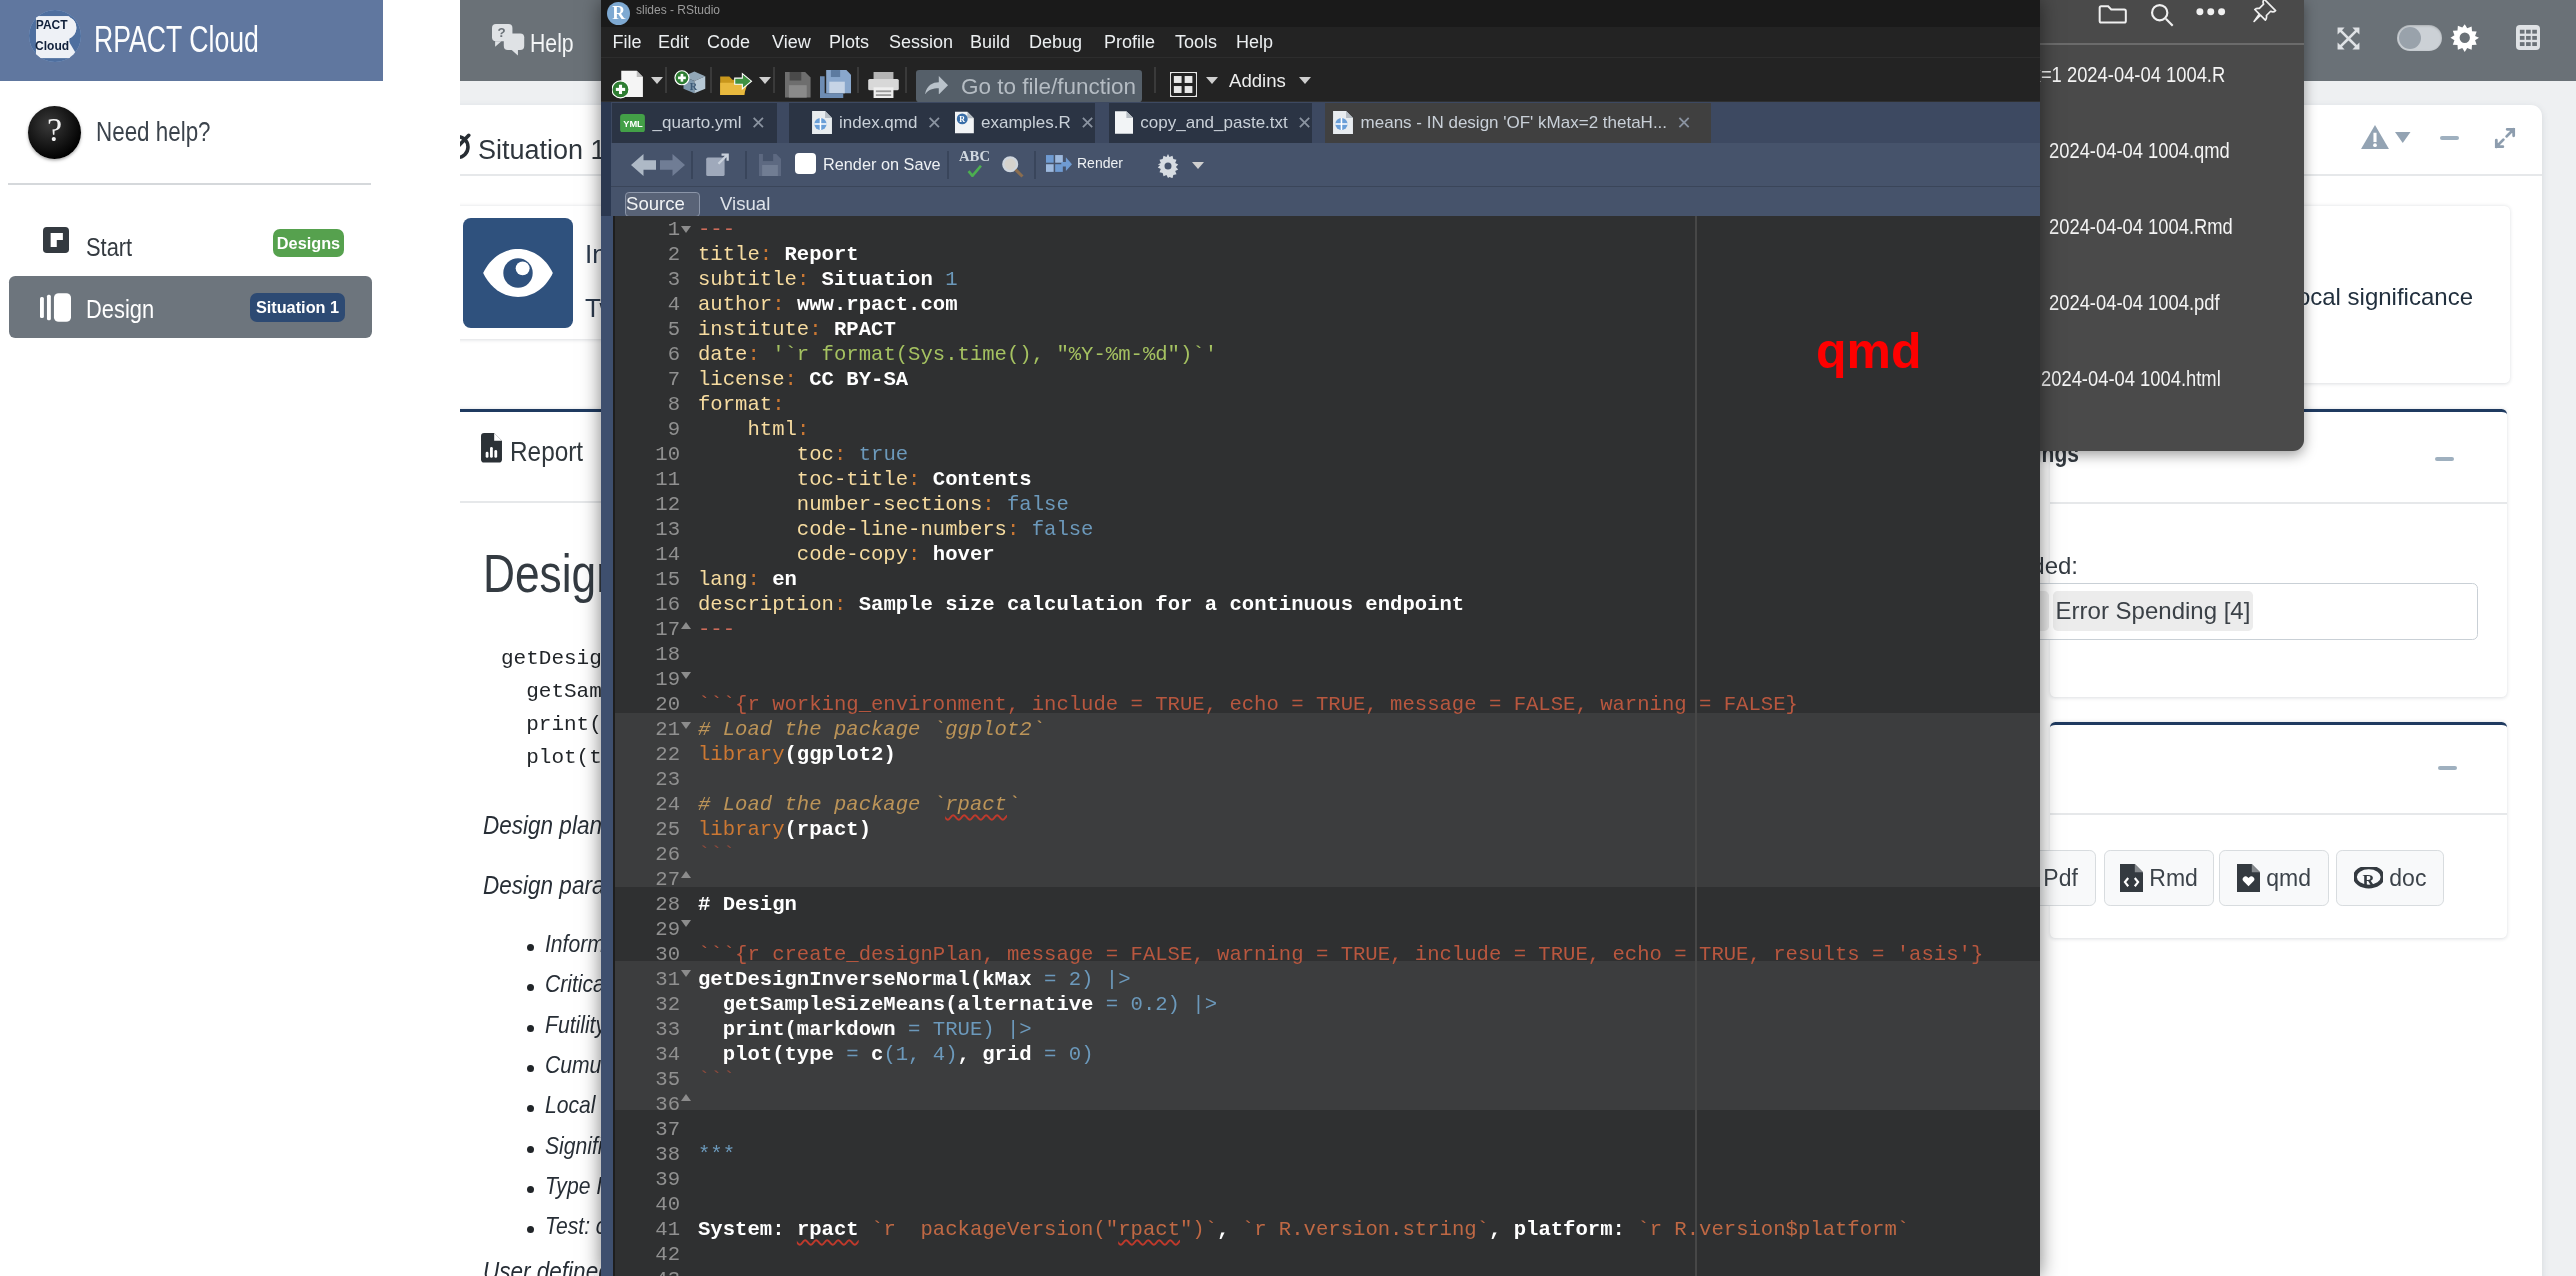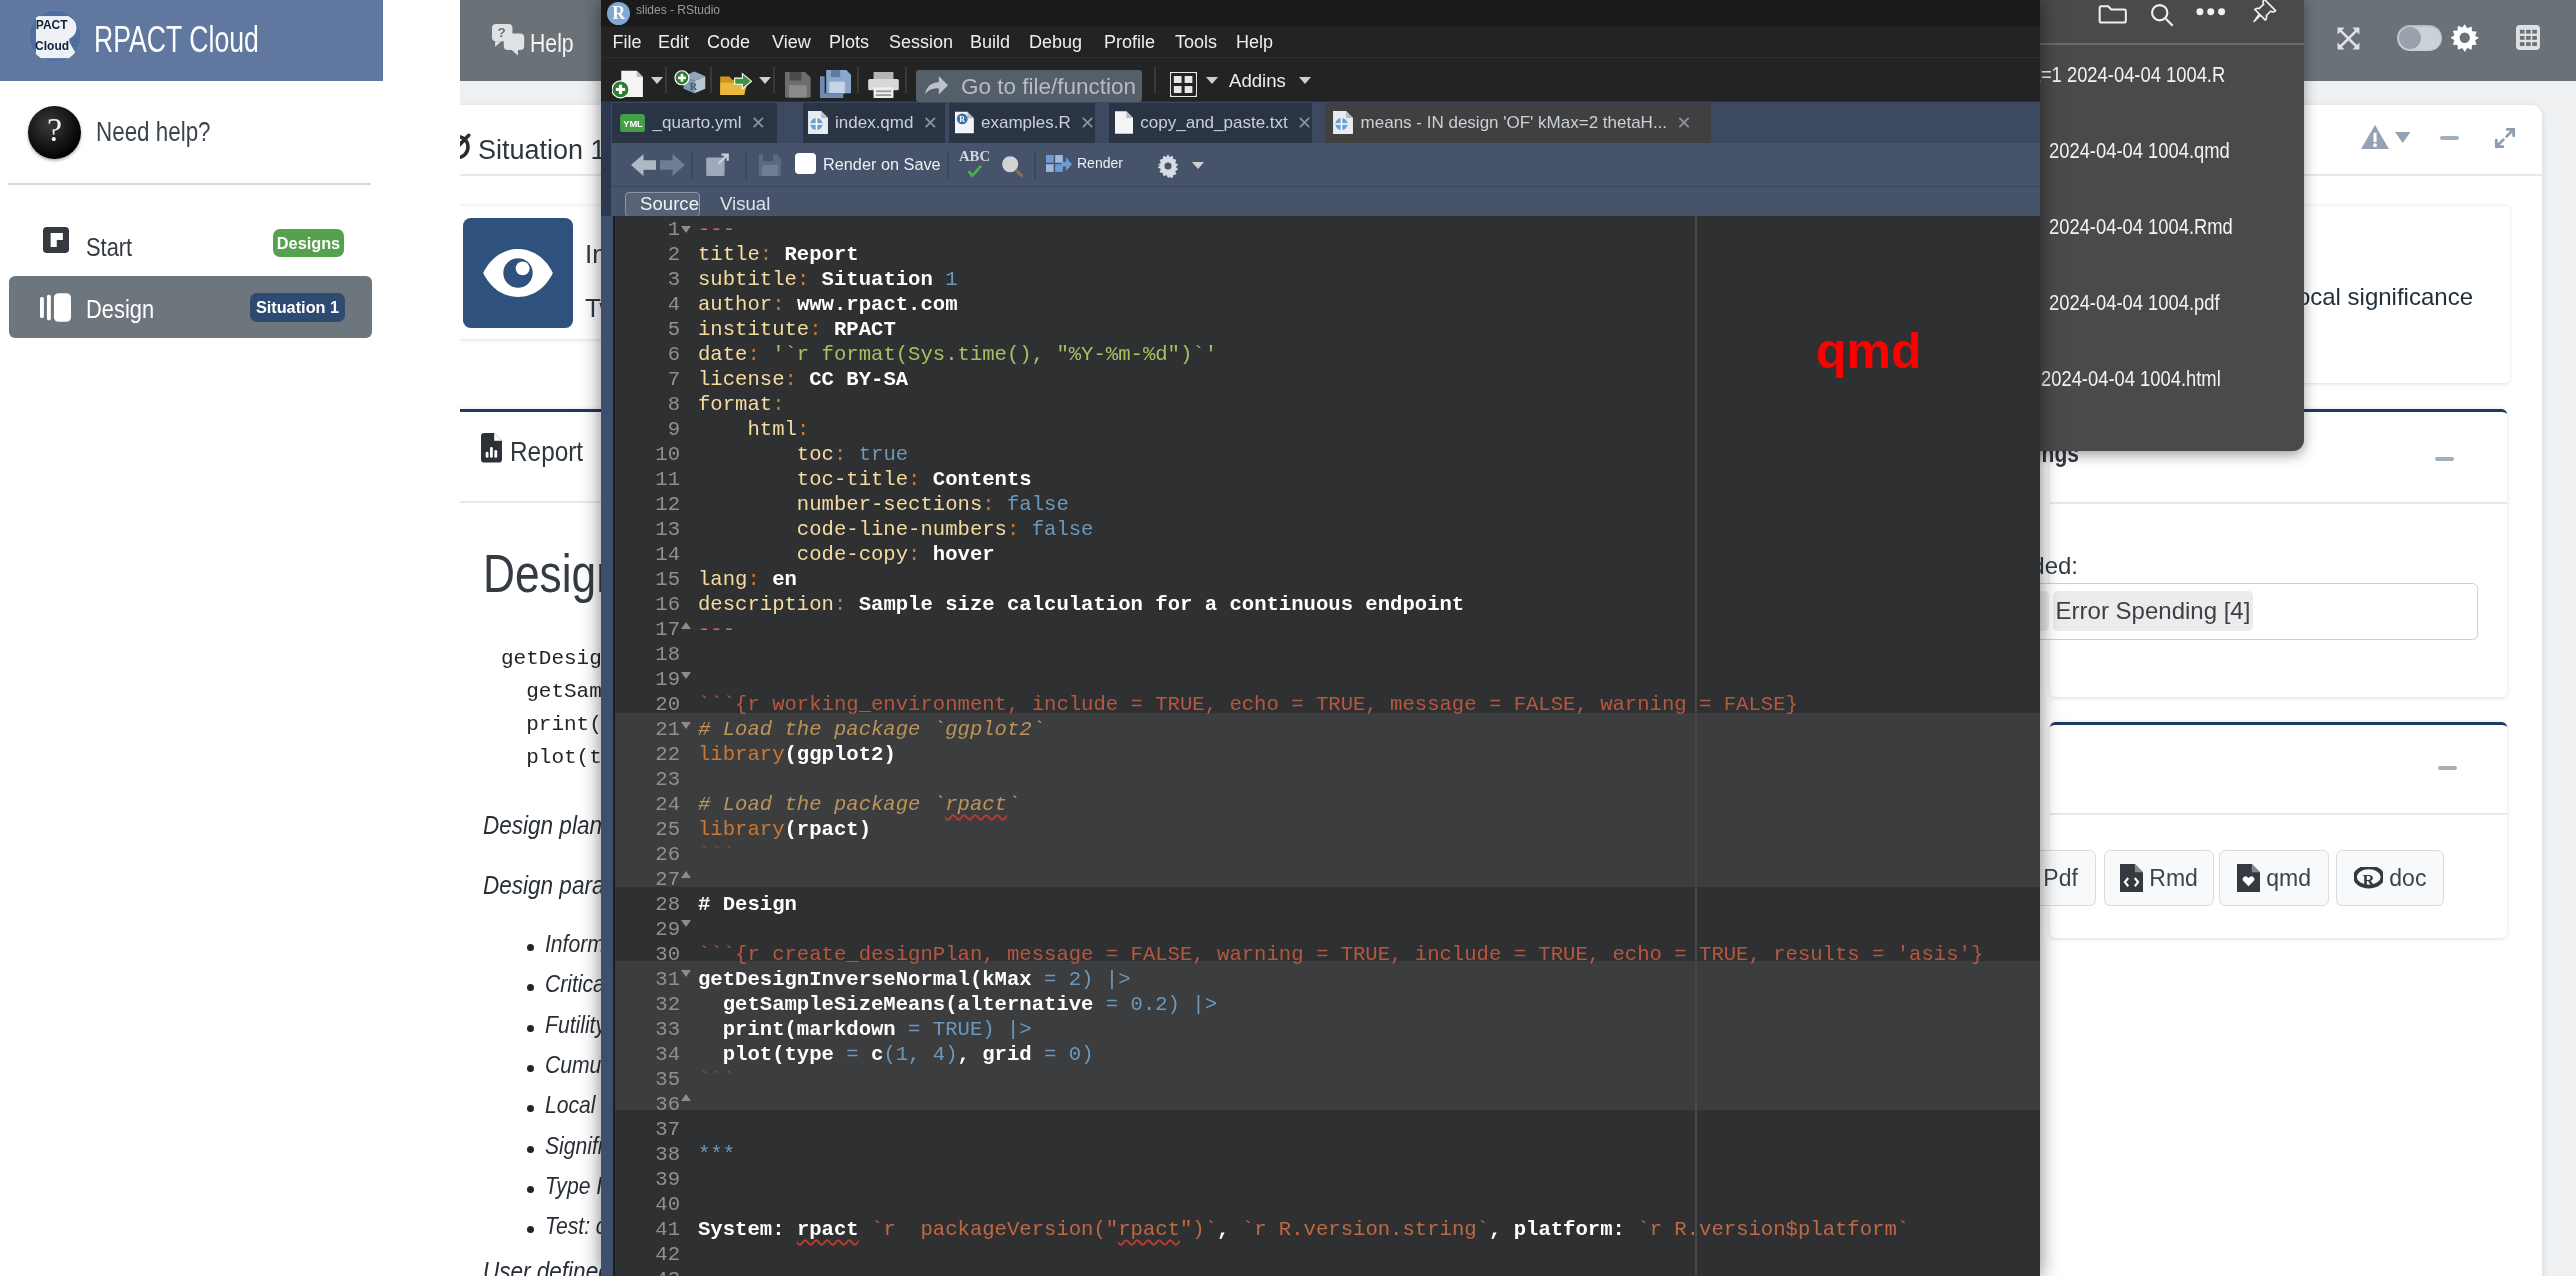--- a/index.html
+++ b/index.html
@@ -363,21 +363,21 @@
       <div class="r caret" style="left:698px;top:18.6px"></div>
     </div>
     <div class="r" id="rstabs">
       <div class="tab" style="left:11px;width:157px;padding-left:7.8px">
         <svg width="25" height="18.6" viewBox="0 0 32 24" style="margin-right:7.8px;font-size:22px">
             <rect width="32" height="24" rx="4" fill="#43a047"></rect>
             <text x="4" y="17" font-size="12" font-weight="bold" fill="#fff" font-family="Liberation Sans">YML</text>
           </svg>
         _quarto.yml<span class="tclose">✕</span>
       </div>
-      <div class="tab" style="left:202px;width:137px;padding-left:5px">
+      <div class="tab" style="left:188px;width:137px;padding-left:23px">
         <svg width="20" height="23" viewBox="0 0 26 30" style="margin-right:7px">
             <path d="M0 0 h17 l9 9 v21 h-26 z" fill="#e8ecef"></path>
             <path d="M17 0 l9 9 h-9 z" fill="#b6bdc4"></path>
             <circle cx="11" cy="17" r="8" fill="#6a9fd8"></circle>
             <path d="M11 9 v16 M3 17 h16" stroke="#fff" stroke-width="2"></path>
           </svg>
         index.qmd<span class="tclose">✕</span>
       </div>
       <div class="tab" style="left:348px;width:140px;padding-left:6.2px">
         <svg width="20" height="23" viewBox="0 0 26 30" style="margin-right:7px;font-size:22px">
@@ -441,21 +441,21 @@
           <rect x="12" y="12" width="10" height="10" fill="#6f9bd2"></rect>
         <path d="M22 13 h6 v-6 l8 9 -8 9 v-6 h-6 z" fill="#6f9bd2" transform="translate(-2,-4)"></path>
       </svg>
       <div class="r" style="left:476px;top:11.6px;font-size:14px;color:#eef1f4;">Render</div>
       <svg class="r" style="left:555px;top:11px" width="24" height="24" viewBox="0 0 24 24" fill="#d7dce2">
         <path d="M12 8.5 a3.5 3.5 0 1 0 0 7 a3.5 3.5 0 0 0 0 -7 z M12 0 l1.5 3 3 -1.2 0.8 3.2 3.2 0.8 L19.2 9 l3 1.5 -2.3 2.5 2.3 2.5 -3 1.5 1.3 3.2 -3.2 0.8 -0.8 3.2 -3 -1.2 L12 24 l-1.5 -3 -3 1.2 -0.8 -3.2 -3.2 -0.8 1.3 -3.2 -3 -1.5 2.3 -2.5 L1.8 10.5 l3 -1.5 -1.3 -3.2 3.2 -0.8 0.8 -3.2 3 1.2 z" fill-rule="evenodd"></path>
       </svg>
       <div class="r caret" style="left:591px;top:18.6px"></div>
     </div>
     <div class="r" id="rssv">
-      <div class="r" style="left:24px;top:5.4px;width:75px;height:25px;background:#596377;border:1.6px solid #8b95a8;border-radius:3.9px;box-sizing:border-box;text-align:right;font-size:18.6px;color:#f1f3f5;line-height:22px;">Source</div>
+      <div class="r" style="left:24px;top:5.4px;width:75px;height:25px;background:#596377;border:1.6px solid #8b95a8;border-radius:3.9px;box-sizing:border-box;text-align:left;font-size:18.6px;color:#f1f3f5;line-height:22px;">Source</div>
       <div class="r" style="left:119px;top:6.2px;font-size:18.6px;color:#dde2e9;">Visual</div>
     </div>
     <div class="r" id="rsedit"></div>
     <div class="r" style="left:14px;top:713px;width:1425px;height:174px;background:#3c3d3e;"></div>
     <div class="r" style="left:14px;top:961px;width:1425px;height:149px;background:#3c3d3e;"></div>
     <div class="r" style="left:1094px;top:216px;width:1.6px;height:1061px;background:#474747;"></div>
     <div class="r" style="left:0;top:102px;width:10px;height:114px;background:#2b3850;"></div>
     <div class="r" style="left:0;top:216px;width:12.4px;height:1061px;background:#3e4f6e;"></div>
     <div class="r" style="left:12.4px;top:216px;width:1.6px;height:1061px;background:#1e1e1e;"></div>
     <div id="gutter">1

